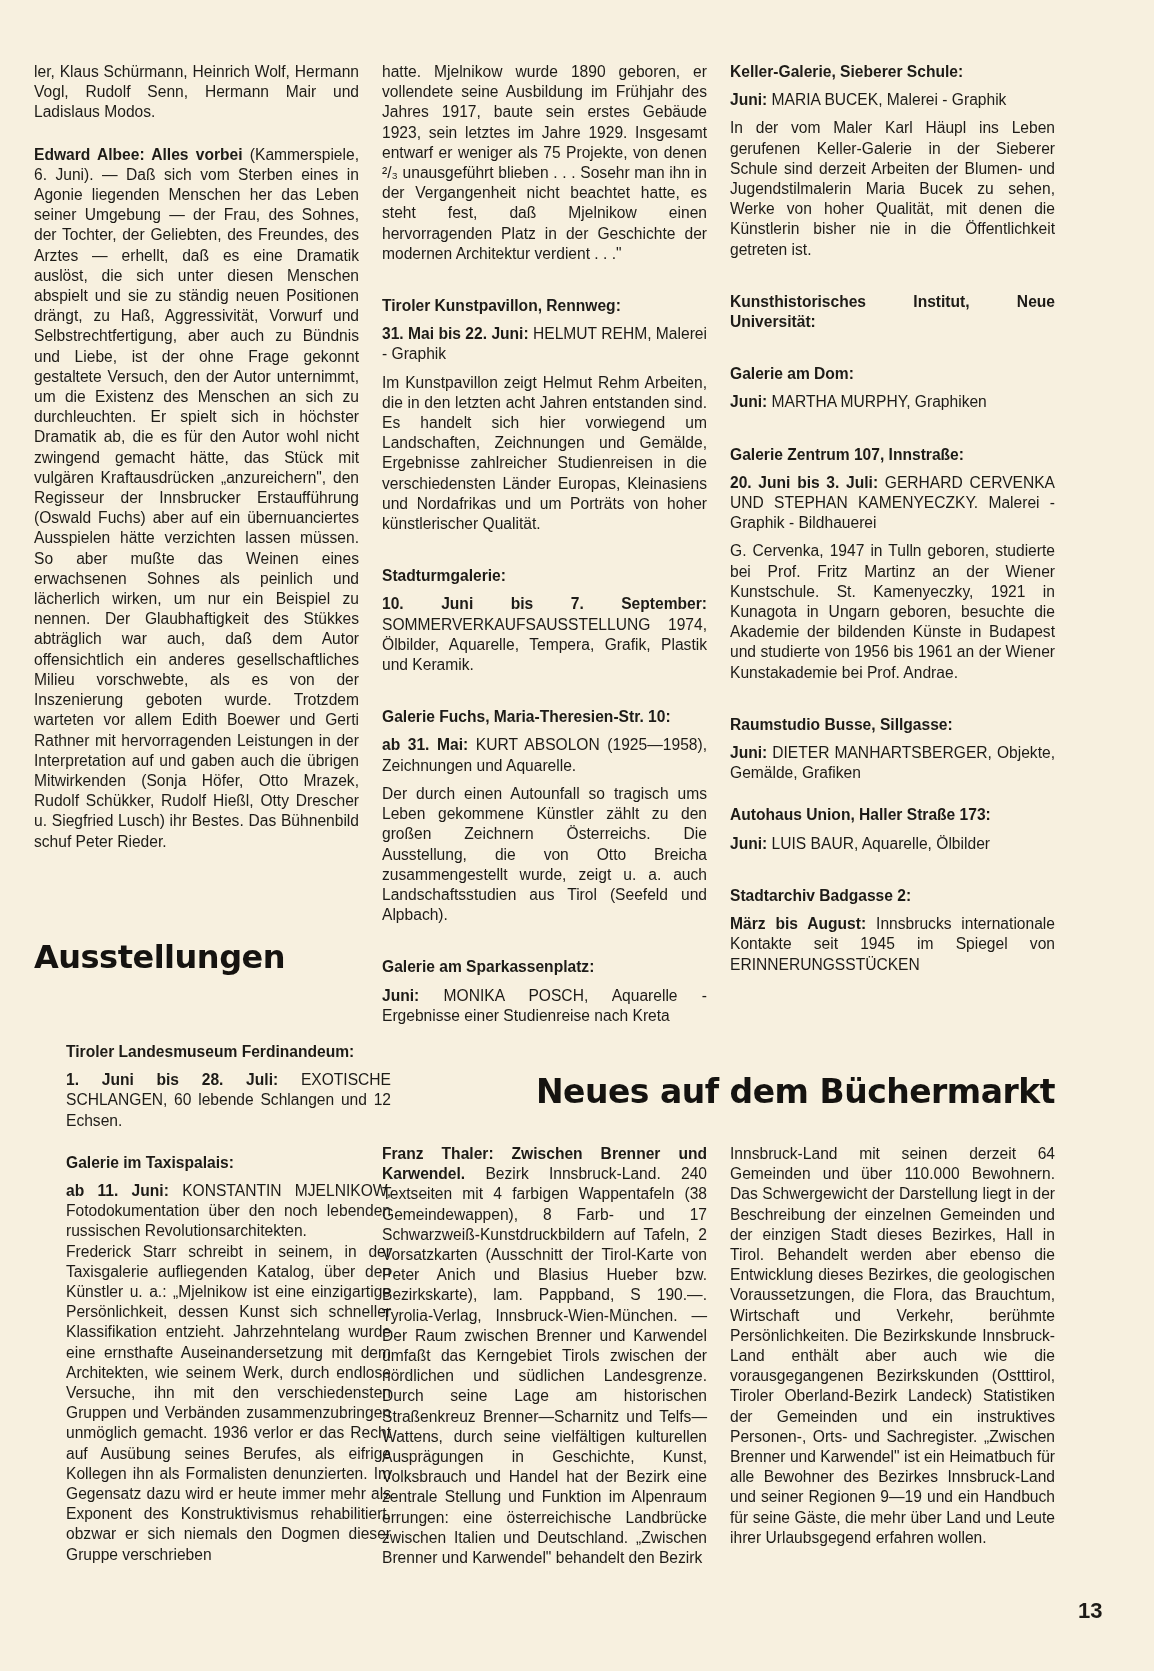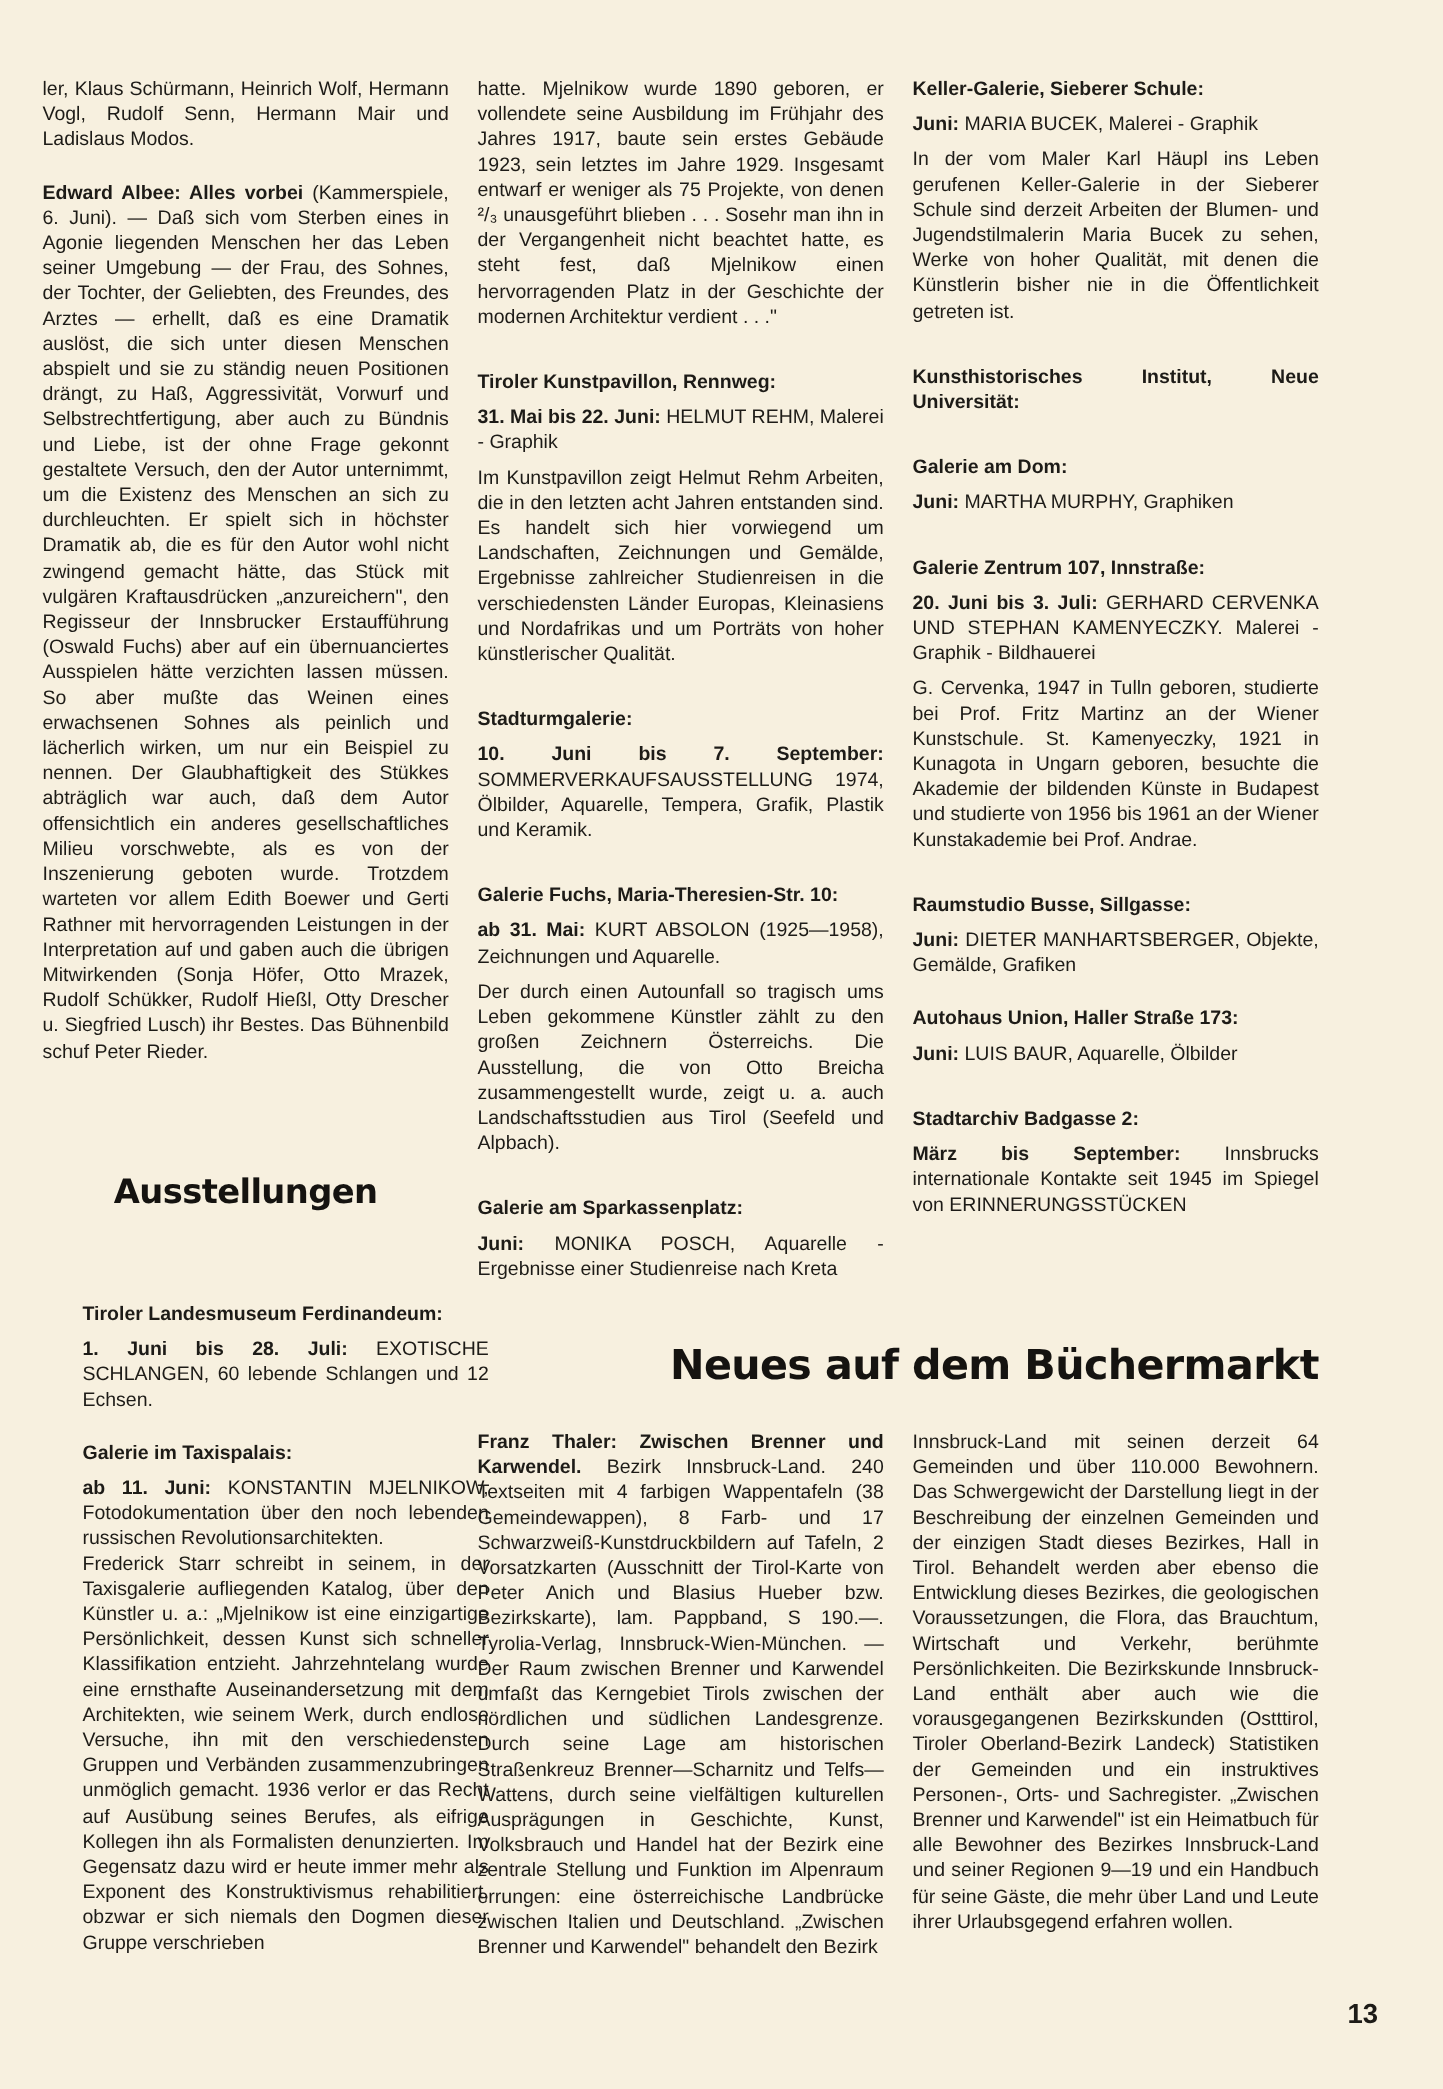--- a/index.html
+++ b/index.html
@@ -30,21 +30,21 @@
   .h-label { font-weight: bold; }
   .section-title {
     position: absolute;
     font-family: "DejaVu Sans", sans-serif;
     font-weight: bold;
     letter-spacing: -0.5px;
     color: #151310;
   }
   #title-ausstellungen {
     left: 34px; width: 325px; top: 938px;
-    text-align: center; font-size: 27px;
+    text-align: left; font-size: 32px;
   }
   #title-buecher {
     left: 382px; width: 673px; top: 1072px;
     text-align: right; font-size: 33px;
   }
   #books-left { left: 382px; top: 1144px; }
   #books-right { left: 730px; top: 1144px; }
   #page-number {
     position: absolute; left: 1078px; top: 1598px;
     font-weight: bold; font-size: 22px;
@@ -101,21 +101,21 @@
   <p class="gap-s"><b>20. Juni bis 3. Juli:</b><span> GERHARD CERVENKA UND STEPHAN KAMENYECZKY. Malerei - Graphik - Bildhauerei</span></p>
   <p class="gap-s">G. Cervenka, 1947 in Tulln geboren, studierte bei Prof. Fritz Martinz an der Wiener Kunstschule. St. Kamenyeczky, 1921 in Kunagota in Ungarn geboren, besuchte die Akademie der bildenden Künste in Budapest und studierte von 1956 bis 1961 an der Wiener Kunstakademie bei Prof. Andrae.</p>
 
   <p class="h-label gap-l">Raumstudio Busse, Sillgasse:</p>
   <p class="gap-s"><b>Juni:</b><span> DIETER MANHARTSBERGER, Objekte, Gemälde, Grafiken</span></p>
 
   <p class="h-label gap-m">Autohaus Union, Haller Straße 173:</p>
   <p class="gap-s"><b>Juni:</b><span> LUIS BAUR, Aquarelle, Ölbilder</span></p>
 
   <p class="h-label gap-l">Stadtarchiv Badgasse 2:</p>
-  <p class="gap-s"><b>März bis September:</b><span> Innsbrucks internationale Kontakte seit 1945 im Spiegel von ERINNERUNGSSTÜCKEN</span></p>
+  <p class="gap-s"><b>März bis August:</b><span> Innsbrucks internationale Kontakte seit 1945 im Spiegel von ERINNERUNGSSTÜCKEN</span></p>
 </div>
 
 <div class="section-title" id="title-buecher">Neues auf dem Büchermarkt</div>
 
 <div class="col" id="books-left">
   <p><b>Franz Thaler: Zwischen Brenner und Karwendel.</b><span> Bezirk Innsbruck-Land. 240 Textseiten mit 4 farbigen Wappentafeln (38 Gemeindewappen), 8 Farb- und 17 Schwarzweiß-Kunstdruckbildern auf Tafeln, 2 Vorsatzkarten (Ausschnitt der Tirol-Karte von Peter Anich und Blasius Hueber bzw. Bezirkskarte), lam. Pappband, S 190.—. Tyrolia-Verlag, Innsbruck-Wien-München. — Der Raum zwischen Brenner und Karwendel umfaßt das Kerngebiet Tirols zwischen der nördlichen und südlichen Landesgrenze. Durch seine Lage am historischen Straßenkreuz Brenner—Scharnitz und Telfs—Wattens, durch seine vielfältigen kulturellen Ausprägungen in Geschichte, Kunst, Volksbrauch und Handel hat der Bezirk eine zentrale Stellung und Funktion im Alpenraum errungen: eine österreichische Landbrücke zwischen Italien und Deutschland. „Zwischen Brenner und Karwendel" behandelt den Bezirk</span></p>
 </div>
 
 <div class="col" id="books-right">
   <p>Innsbruck-Land mit seinen derzeit 64 Gemeinden und über 110.000 Bewohnern. Das Schwergewicht der Darstellung liegt in der Beschreibung der einzelnen Gemeinden und der einzigen Stadt dieses Bezirkes, Hall in Tirol. Behandelt werden aber ebenso die Entwicklung dieses Bezirkes, die geologischen Voraussetzungen, die Flora, das Brauchtum, Wirtschaft und Verkehr, berühmte Persönlichkeiten. Die Bezirkskunde Innsbruck-Land enthält aber auch wie die vorausgegangenen Bezirkskunden (Ostttirol, Tiroler Oberland-Bezirk Landeck) Statistiken der Gemeinden und ein instruktives Personen-, Orts- und Sachregister. „Zwischen Brenner und Karwendel" ist ein Heimatbuch für alle Bewohner des Bezirkes Innsbruck-Land und seiner Regionen 9—19 und ein Handbuch für seine Gäste, die mehr über Land und Leute ihrer Urlaubsgegend erfahren wollen.</p>

